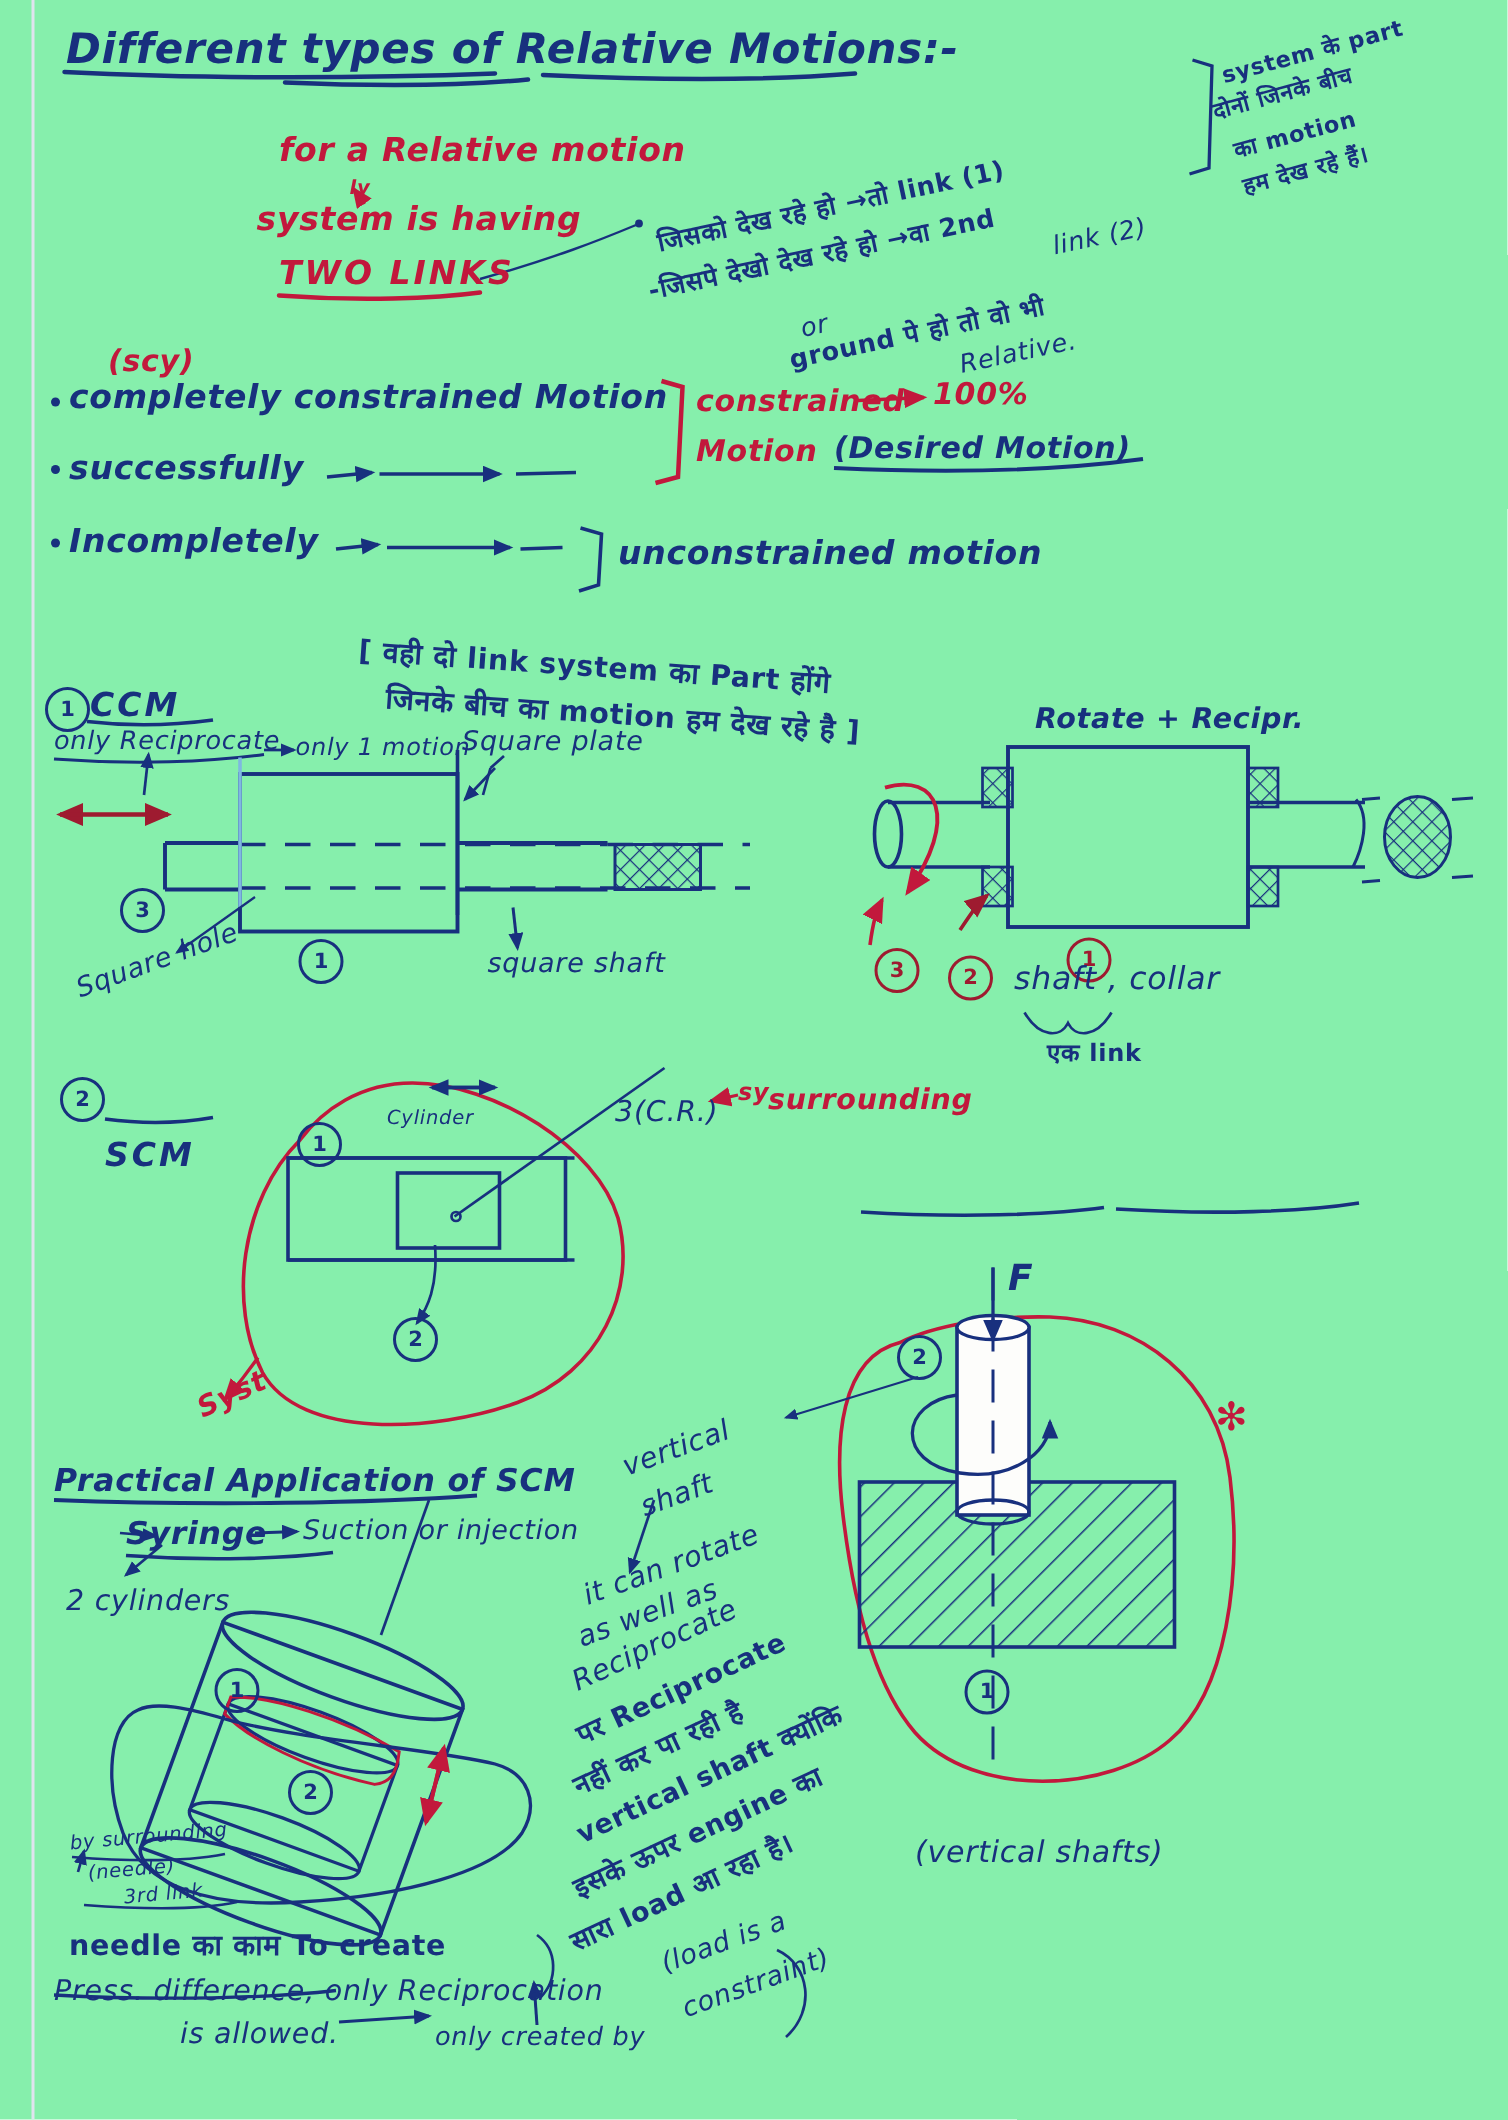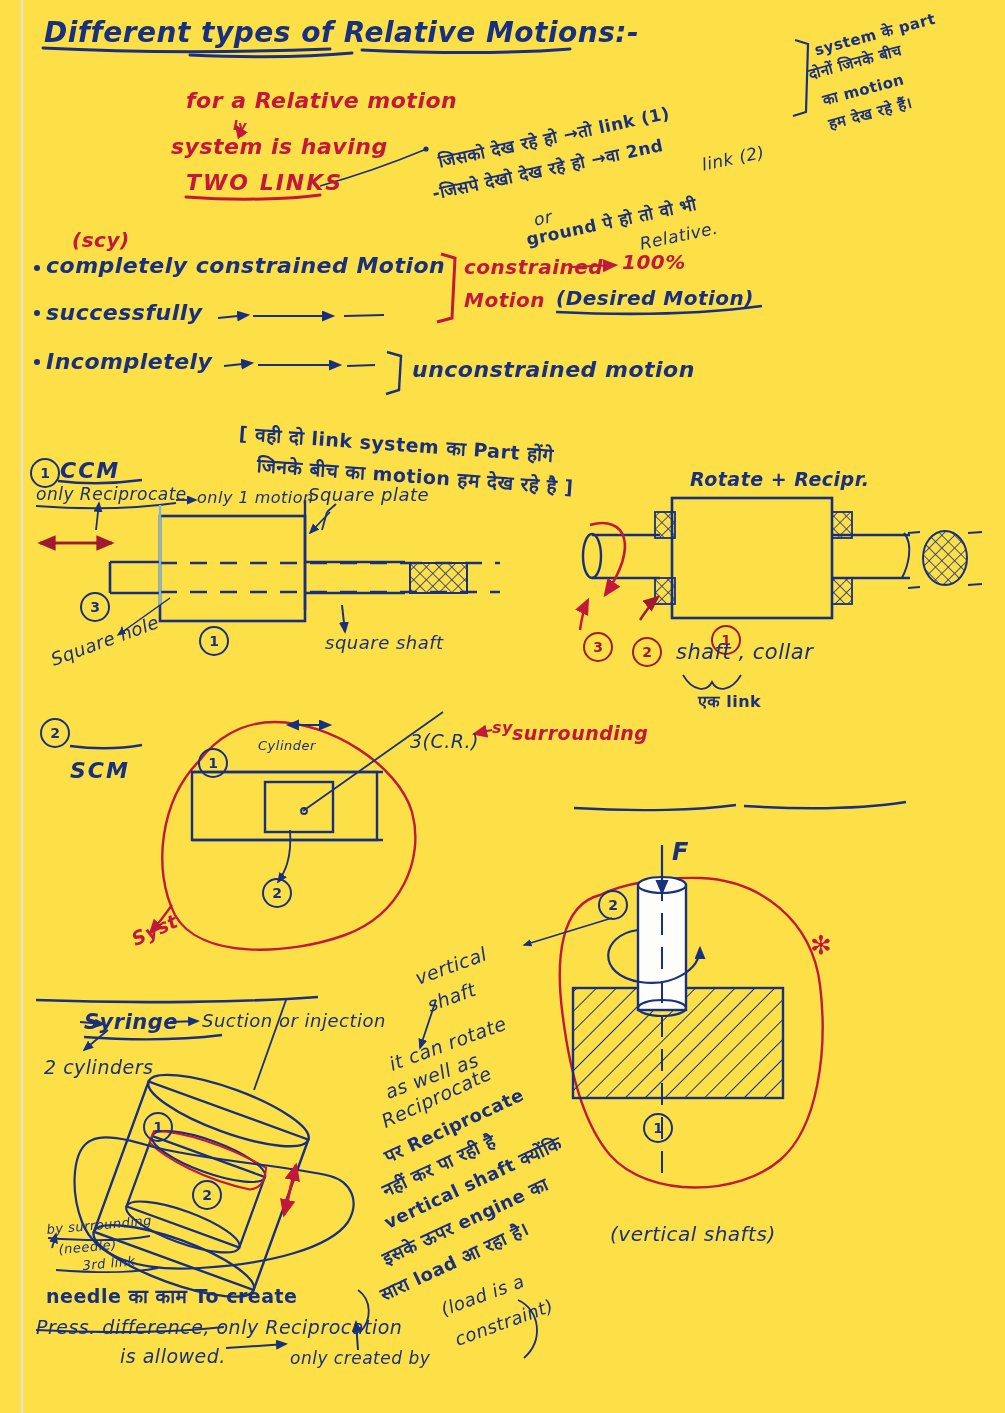--- a/index.html
+++ b/index.html
@@ -4,21 +4,21 @@
 <style>
   html, body {
     margin: 0;
     padding: 0;
     background: #ffffff;
   }
   #page {
     position: relative;
     width: 1005px;
     height: 1413px;
-    background: #fde047;
+    background: #86efac;
     overflow: hidden;
     font-family: "DejaVu Sans", sans-serif;
   }
   .t {
     position: absolute;
     white-space: nowrap;
     color: #1c2f7a;
     font-family: "DejaVu Sans", sans-serif;
     letter-spacing: 0.5px;
   }
@@ -322,20 +322,21 @@
   <div class="t hand red rot-25" style="left:128px; top:930px; font-size:19px;">Syst</div>
   <div class="circnum" style="left:198px; top:748px;">1</div>
   <div class="circnum" style="left:262px; top:878px;">2</div>
 
   <div class="t hand blue" style="left:672px; top:838px; font-size:24px;">F</div>
   <div class="circnum" style="left:598px; top:890px;">2</div>
   <div class="circnum" style="left:643px; top:1113px;">1</div>
   <div class="t red" style="left:810px; top:930px; font-size:26px; font-weight:700;">✻</div>
   <div class="t hand2 blue" style="left:610px; top:1222px; font-size:20px;font-style:italic;">(vertical shafts)</div>
 
+  <div class="t hand blue" style="left:36px; top:975px; font-size:21px;">Practical  Application of SCM</div>
   <div class="t hand blue" style="left:84px; top:1010px; font-size:21px;">Syringe</div>
   <div class="t hand2 blue" style="left:202px; top:1010px; font-size:18px;">Suction or injection</div>
   <div class="t hand2 blue" style="left:44px; top:1056px; font-size:19px;">2 cylinders</div>
   <div class="circnum" style="left:143px; top:1112px;">1</div>
   <div class="circnum" style="left:192px; top:1180px;">2</div>
   <div class="t hand2 blue rot-5" style="left:46px; top:1222px; font-size:13px;">by surrounding</div>
   <div class="t hand2 blue rot-5" style="left:58px; top:1242px; font-size:13px;">(needle)</div>
   <div class="t hand2 blue rot-5" style="left:82px; top:1258px; font-size:13px;">3rd link</div>
 
   <div class="t dev blue" style="left:46px; top:1283px; font-size:19px;">needle का काम To create</div>

